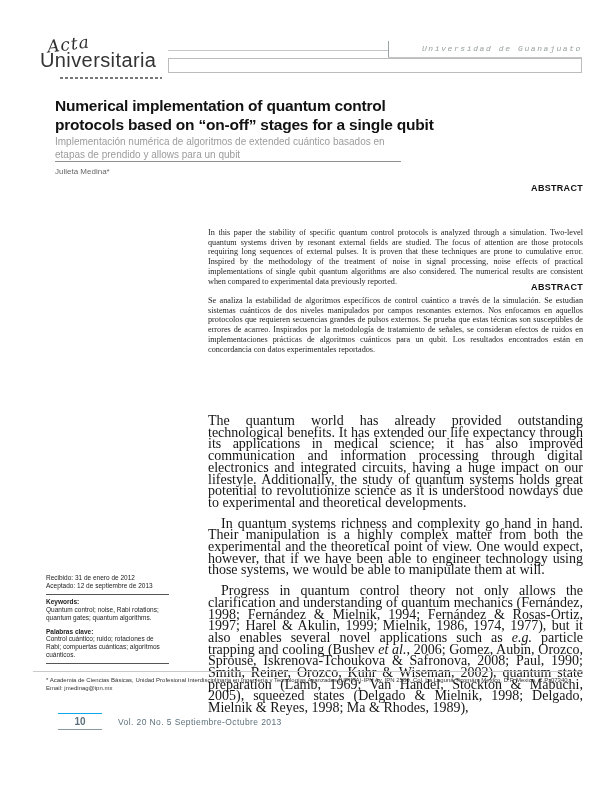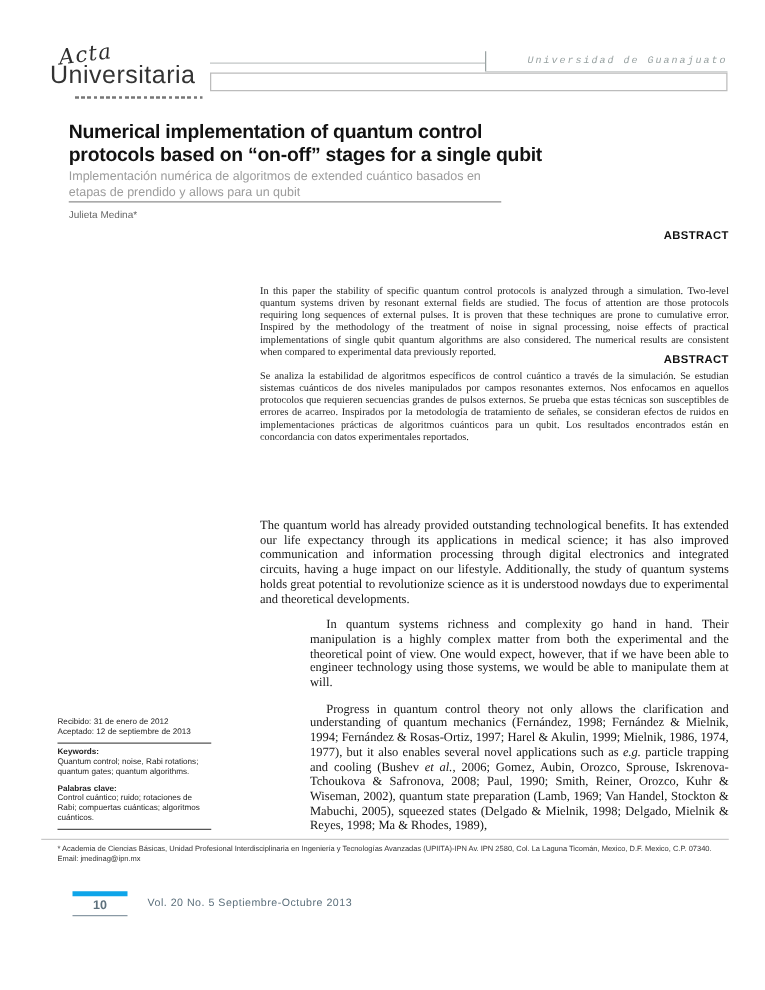--- a/index.html
+++ b/index.html
@@ -30,39 +30,39 @@
   
   .col{position:absolute;left:208px;width:375px;}
   .sec-head{font-weight:bold;font-size:9px;color:#111;text-align:right;letter-spacing:.3px;}
   .h-abstract{top:183px;}
   .abstract-text{top:197px;font-family:"Liberation Serif",serif;font-size:8.2px;line-height:9.7px;
     text-align:justify;color:#1d1d1d;margin-top:31px;}
   .h-resumen{top:282px;}
   .resumen-text{top:296px;font-family:"Liberation Serif",serif;font-size:8.2px;line-height:9.7px;
     text-align:justify;color:#1d1d1d;}
   .h-intro{top:401px;}
-  .intro{top:415px;font-family:"Liberation Serif",serif;font-size:10px;line-height:11.7px;
+  .intro{top:415px;font-family:"Liberation Serif",serif;font-size:14px;line-height:11.7px;
     text-align:justify;color:#151515;}
   .intro p{margin:0;}
-  .intro p + p{margin-top:9px;text-indent:13px;margin-left:40px;}
+  .intro p + p{margin-top:9px;text-indent:13px;}
   .intro .it{font-style:italic;}
 
   
   .sidebar{position:absolute;left:46px;top:574px;width:123px;font-size:6.5px;line-height:7.9px;color:#222;}
   .sidebar .rule{height:1px;background:#555;margin-top:4px;margin-bottom:3px;}
   .sidebar .lbl{font-weight:bold;}
   .sidebar .gap{height:6px;}
 
   
   .footnote-rule{position:absolute;left:33px;top:671px;width:550px;height:1px;background:#c9c9c9;}
   .footnote{position:absolute;left:46px;top:676px;width:540px;font-size:6px;line-height:8px;color:#333;}
 
   
   .pagenum-box{position:absolute;left:58px;top:713px;width:44px;height:15px;
-    border-top:4px solid #0ea5e9;border-bottom:1px solid #8a9aa5;
+    border-top:1px solid #0ea5e9;border-bottom:1px solid #8a9aa5;
     display:flex;align-items:center;justify-content:center;
     font-size:10px;font-weight:600;color:#5d707c;}
   .volume{position:absolute;left:118px;top:717px;font-size:8.5px;color:#5d707c;letter-spacing:.4px;}
 </style>
 </head>
 <body>
 
 <div class="page">
 
   <div class="logo-acta">Acta</div>

